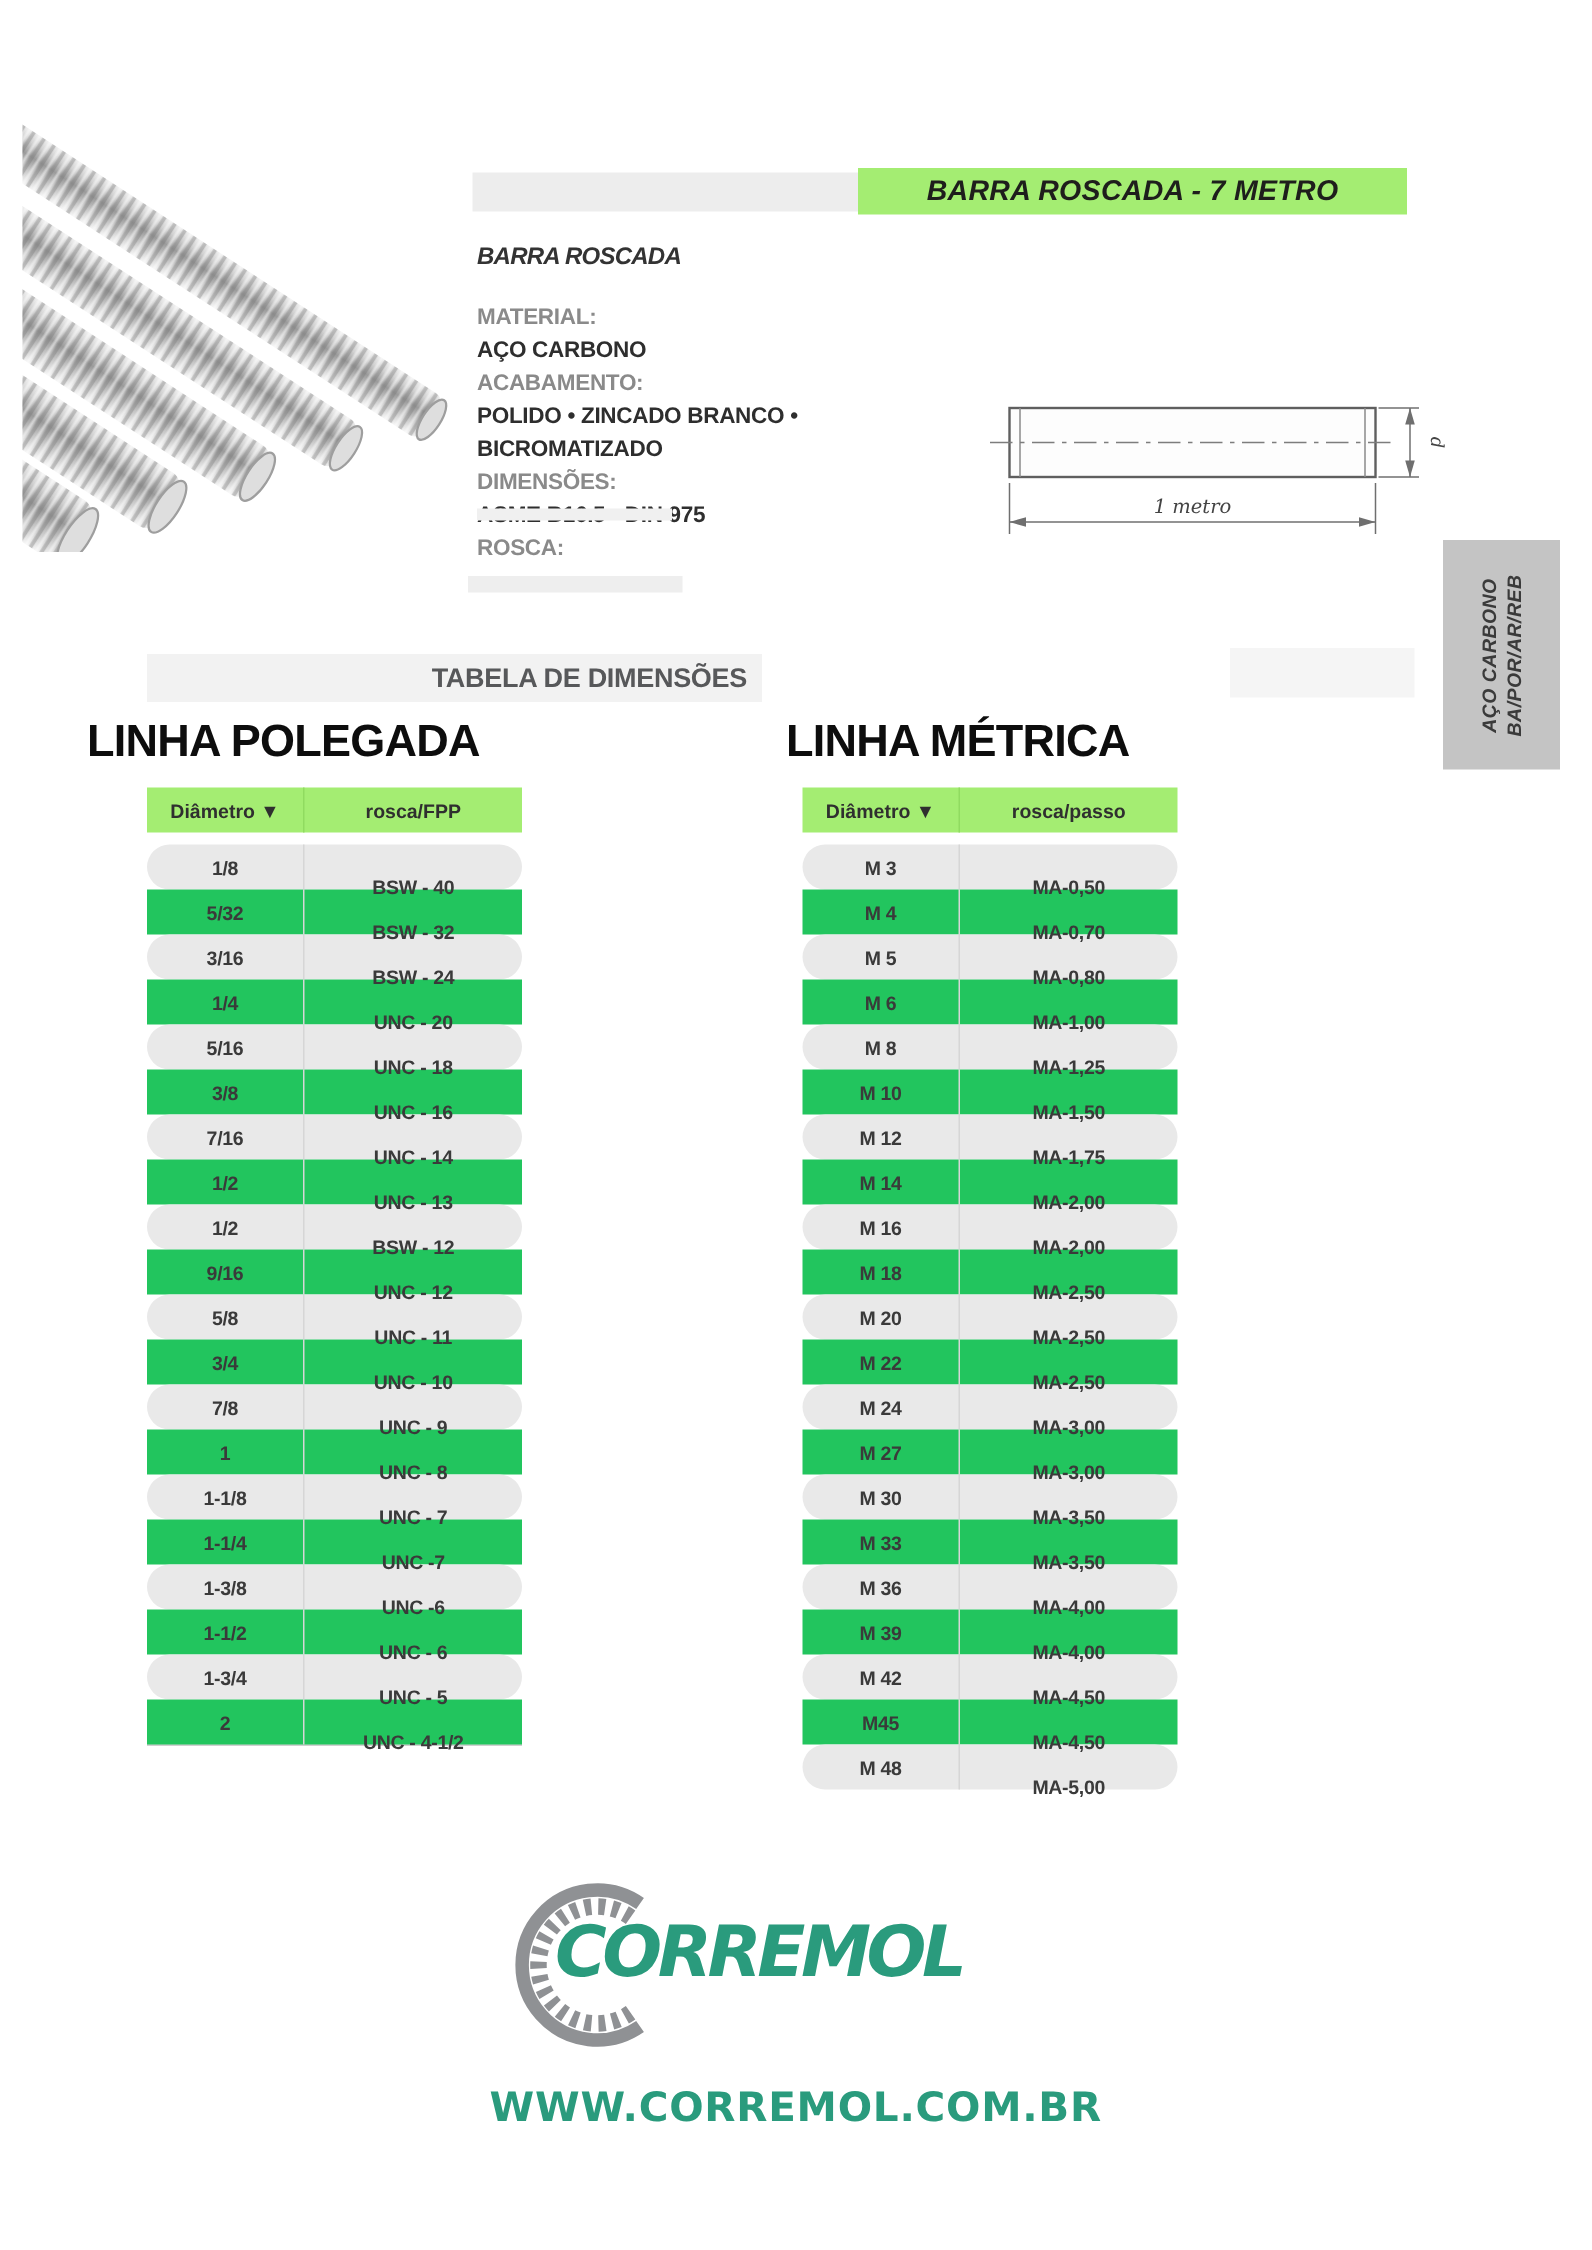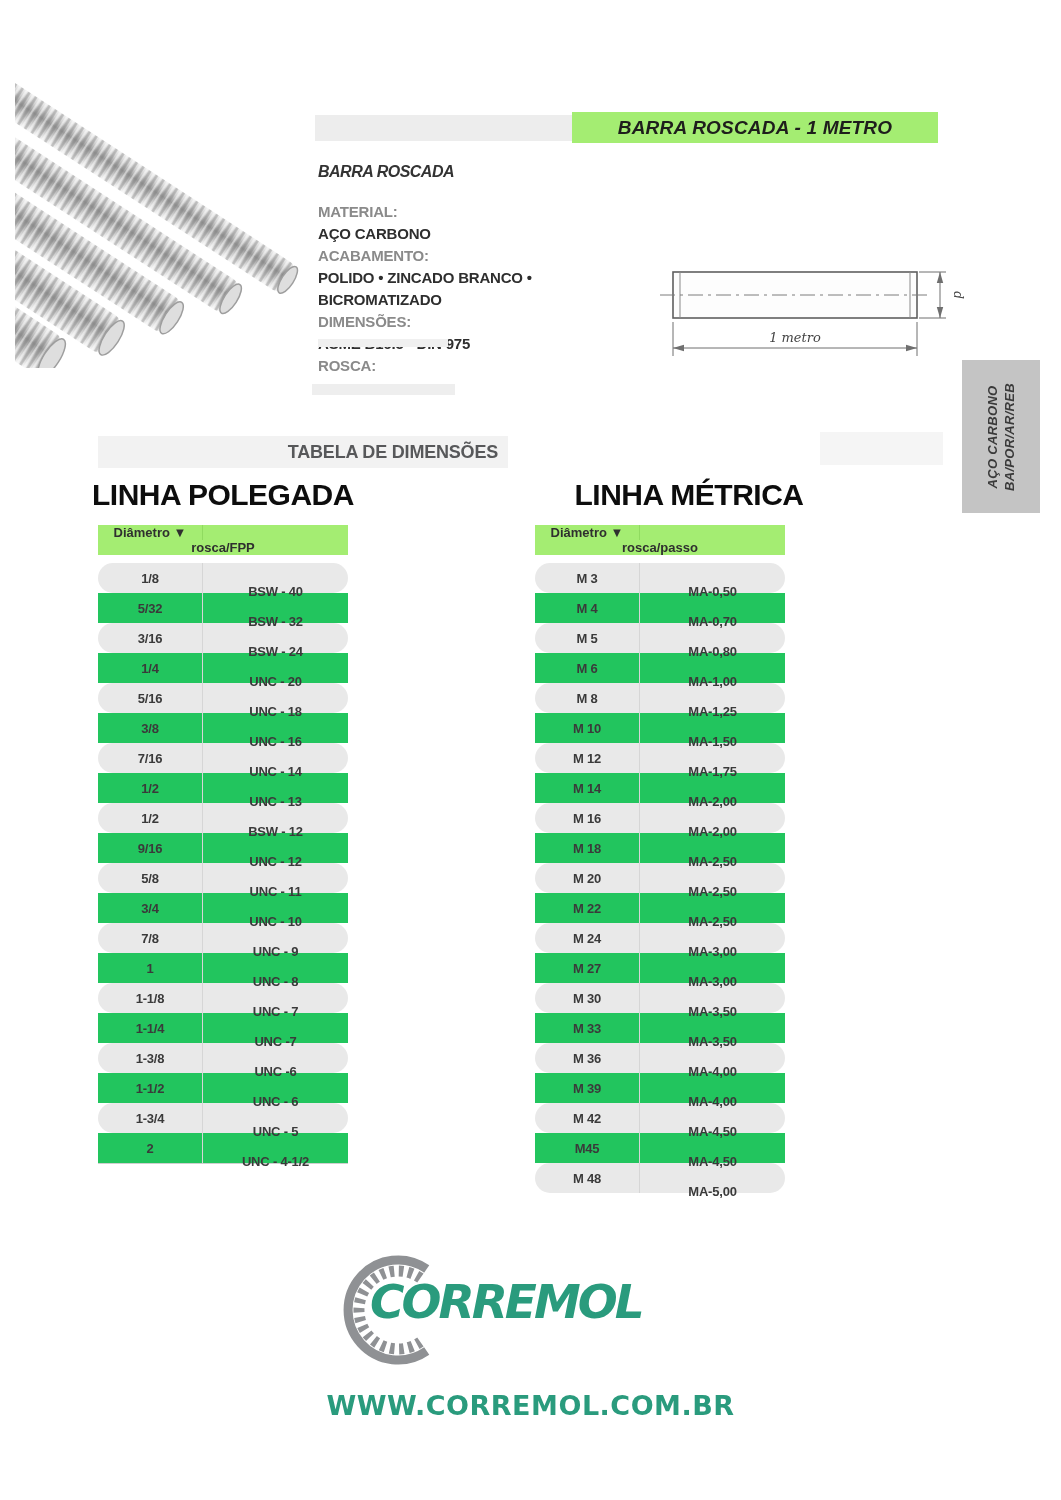--- a/index.html
+++ b/index.html
@@ -43,30 +43,30 @@
   }
 
   
   .section-bar{
     left:98px; top:436px; width:410px; height:32px; background:#f2f2f2;
     line-height:32px; text-align:right; padding-right:10px; box-sizing:border-box;
     font-size:18px; font-weight:bold; color:#57585a; letter-spacing:-.2px;
   }
 
   
-  .line-heading{top:478px; width:330px; text-align:center; font-size:30px; font-weight:bold; color:#0d0d0d; letter-spacing:-.5px;}
+  .line-heading{top:478px; width:330px; text-align:left; font-size:30px; font-weight:bold; color:#0d0d0d; letter-spacing:-.5px;}
   .h-pol{left:58px;}
   .h-met{left:524px;}
 
   
   .dim-table{top:525px; width:250px;}
   .t-pol{left:98px;}
   .t-met{left:535px;}
   .thead{
-    display:flex; height:30px; background:var(--green); margin-bottom:8px;flex-direction:column;
+    display:flex; height:30px; background:var(--green); margin-bottom:8px;
   }
   .thead .c1, .thead .c2{
     display:flex; align-items:center; justify-content:center;
     font-size:13px; font-weight:bold; color:#2f2f2f;
   }
   .thead .c1{width:105px; border-right:1px solid #90db60; box-sizing:border-box;}
   .thead .c2{flex:1;}
   .trow{display:flex; height:30px;}
   .trow .c1{width:105px; border-right:1px solid #d6d6d6; box-sizing:border-box;}
   .trow .c1, .trow .c2{
@@ -137,21 +137,21 @@
       <g transform="translate(276,214) rotate(213)">
         <rect x="4" y="-16.5" width="460" height="33" rx="7" fill="url(#metal)"></rect>
         <rect x="4" y="-16.5" width="460" height="33" rx="7" fill="url(#threads)"></rect>
         <ellipse cx="4" cy="0" rx="6" ry="15.5" fill="#dedede" stroke="#9e9e9e" stroke-width="1.5"></ellipse>
       </g>
     </g>
   </svg>
 
   <div class="abs strip-gray"></div>
   <div class="abs banner">
-    <span>BARRA ROSCADA - 1 METRO</span>
+    <span>BARRA ROSCADA - 7 METRO</span>
   </div>
 
   <div class="abs prod-title">BARRA ROSCADA</div>
   <div class="abs specs">
     <div class="spec-label">MATERIAL:</div>
     <div class="spec-value">AÇO CARBONO</div>
     <div class="spec-label">ACABAMENTO:</div>
     <div class="spec-value">POLIDO • ZINCADO BRANCO • BICROMATIZADO</div>
     <div class="spec-label">DIMENSÕES:</div>
     <div class="spec-value">ASME B16.5 • DIN 975</div>

